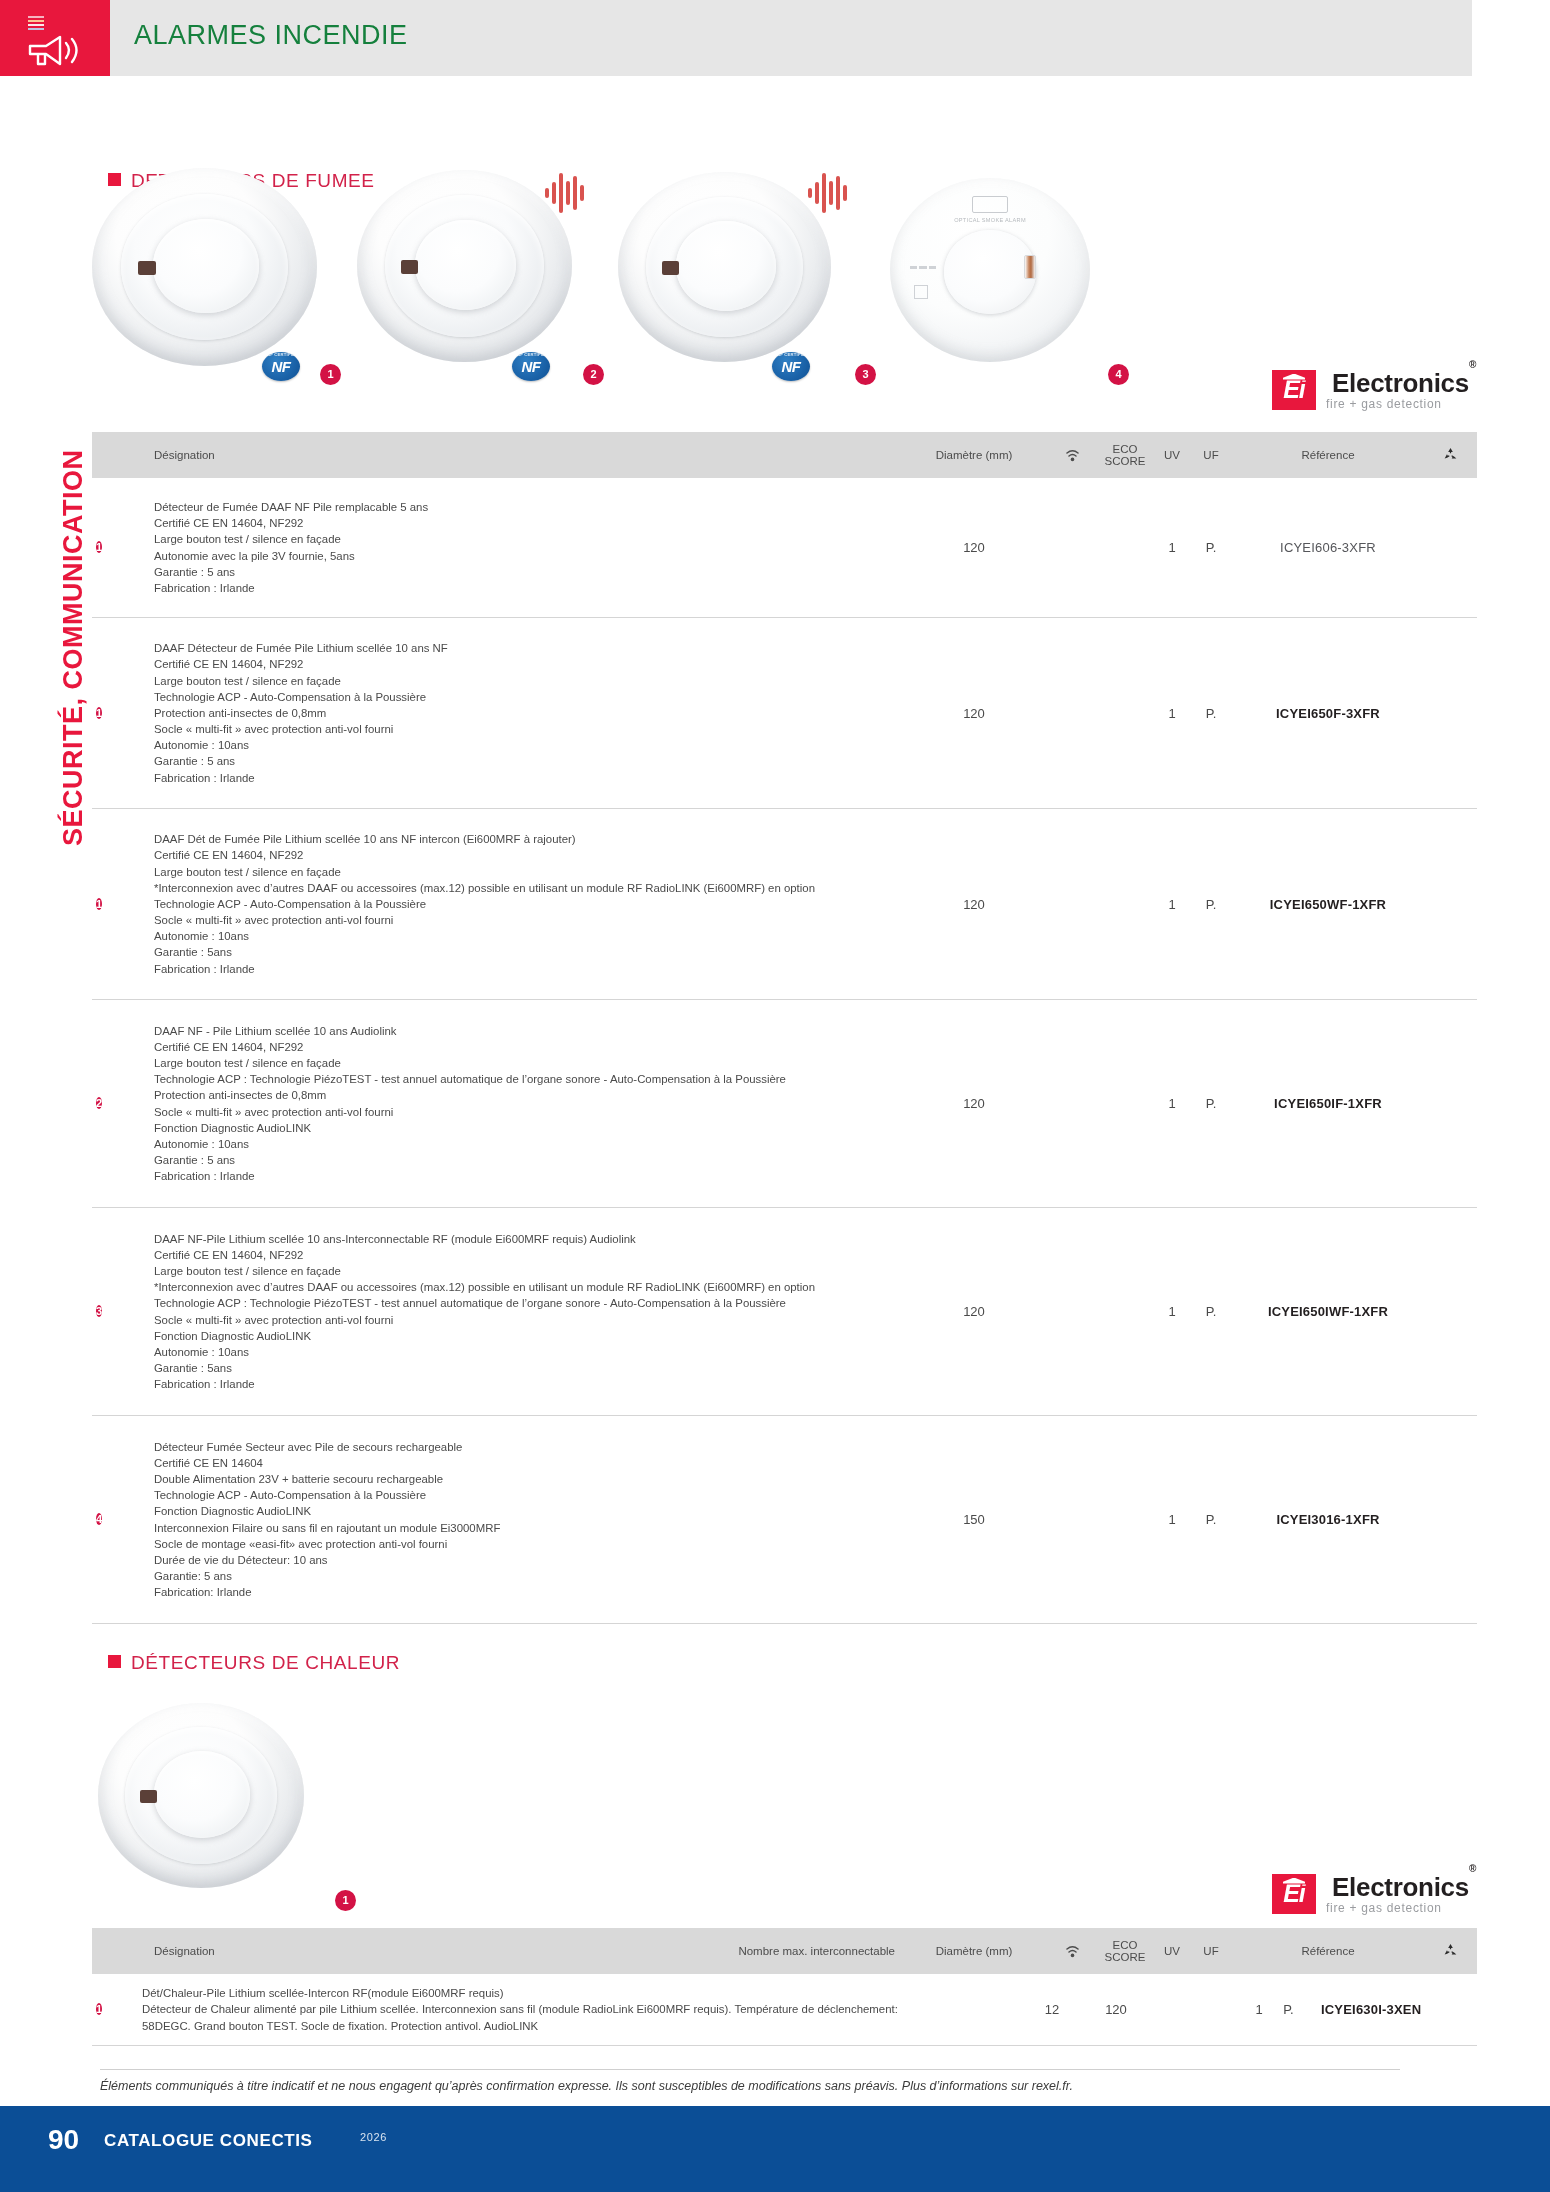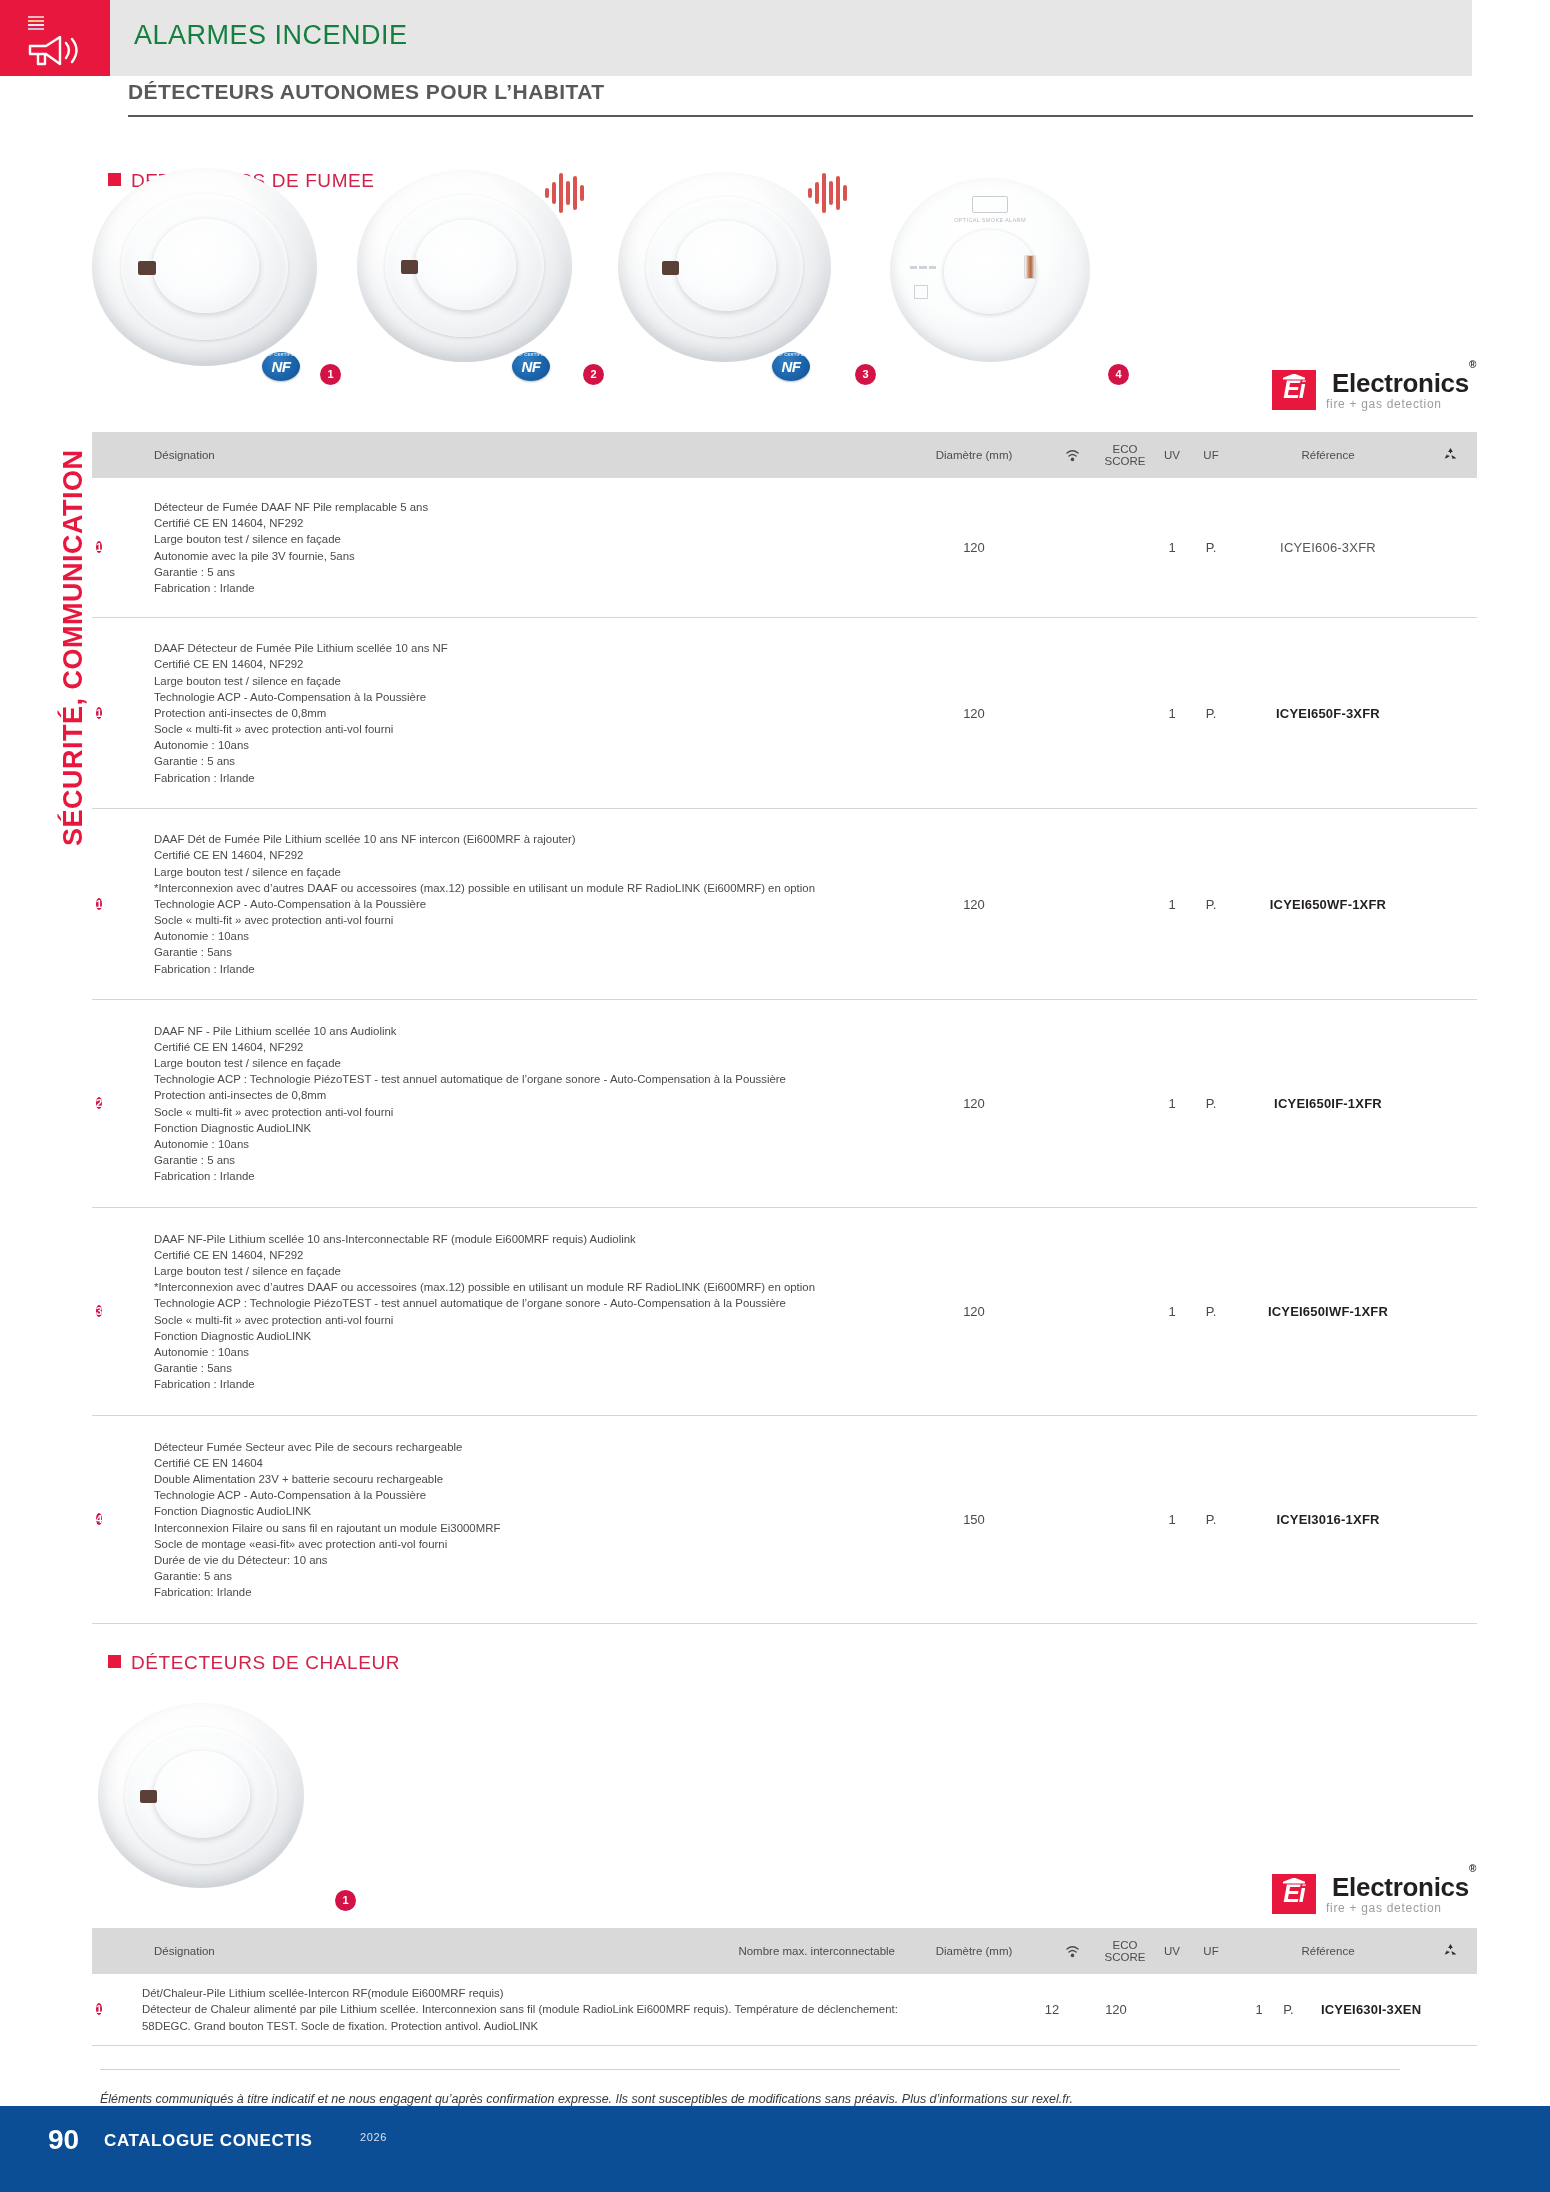--- a/index.html
+++ b/index.html
@@ -196,21 +196,21 @@
   .trow .ref { font-size:13px; font-weight:bold; color:#231f20; letter-spacing:.2px; }
   .trow .ref.light { font-weight:normal; color:#55565a; }
 
   
   .recyc { width:15px; height:15px; display:inline-block; }
 
   
   .footnote {
     position:absolute; left:100px; top:2069px; width:1300px;
     font-size:12.5px; font-style:italic; color:#3b3b3b;
-    border-top:1px solid #cfcfcf; padding-top:22px;
+    border-top:1px solid #cfcfcf; padding-top:9px;
   }
   .bluebar {
     position:absolute; left:0; top:2106px; width:1550px; height:86px;
     background:#0b4e96;
   }
   .bluebar .pg {
     position:absolute; left:48px; top:18px; font-size:28px; font-weight:bold; color:#fff;
   }
   .bluebar .cat {
     position:absolute; left:104px; top:25px; font-size:17px; font-weight:bold;
@@ -240,21 +240,20 @@
           <path d="M4 20 L4 12 L20 12 L34 3 L34 30 L20 20 Z"></path>
           <path d="M12 20 L12 30 L19 30 L19 20"></path>
           <path d="M40 9 q6 7 0 15" stroke-linecap="round"></path>
           <path d="M46 5 q9 11 0 23" stroke-linecap="round"></path>
         </g>
       </svg>
     </div>
   </div>
   <div class="rightstrip"></div>
   <div class="hdr-title">ALARMES INCENDIE</div>
-  <div class="subhdr">DÉTECTEURS AUTONOMES POUR L’HABITAT</div>
 
   <div class="vtab">
     <div class="vtab-label">SÉCURITÉ, COMMUNICATION</div>
   </div>
 
   <div class="sec-label" style="left:108px; top:130px;margin-top:40px;">
     <span class="sq"></span><span>DETECTEURS DE FUMEE</span>
   </div>
 
   <div class="photos">

